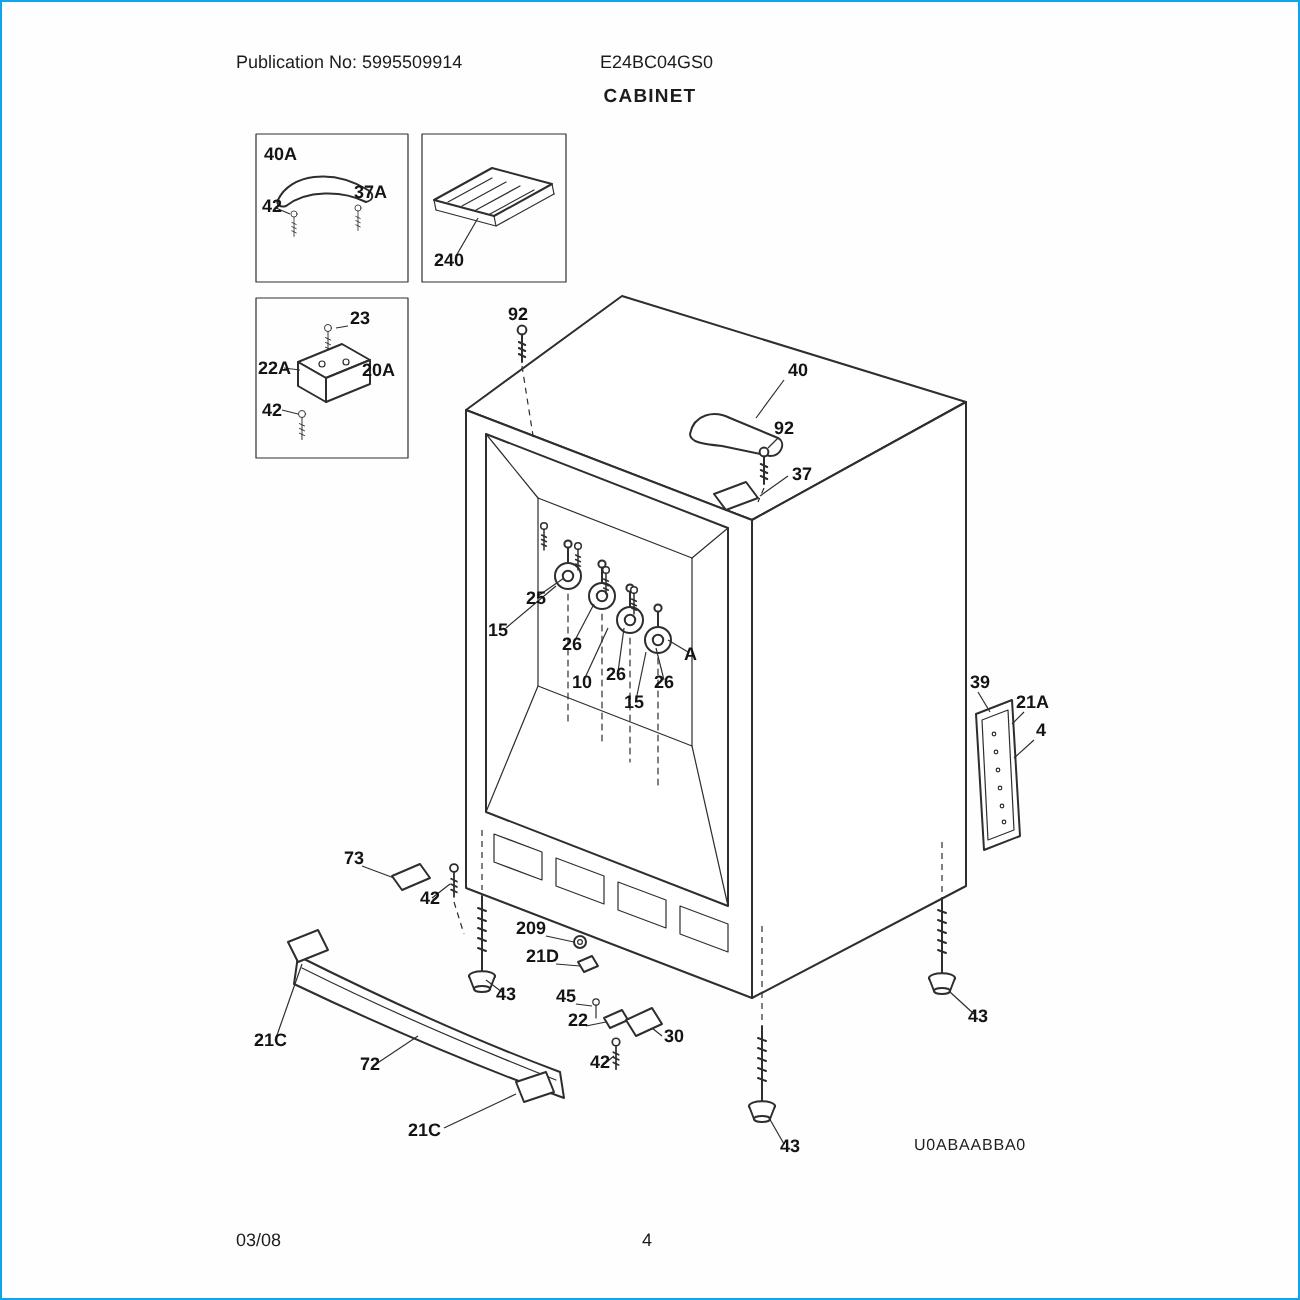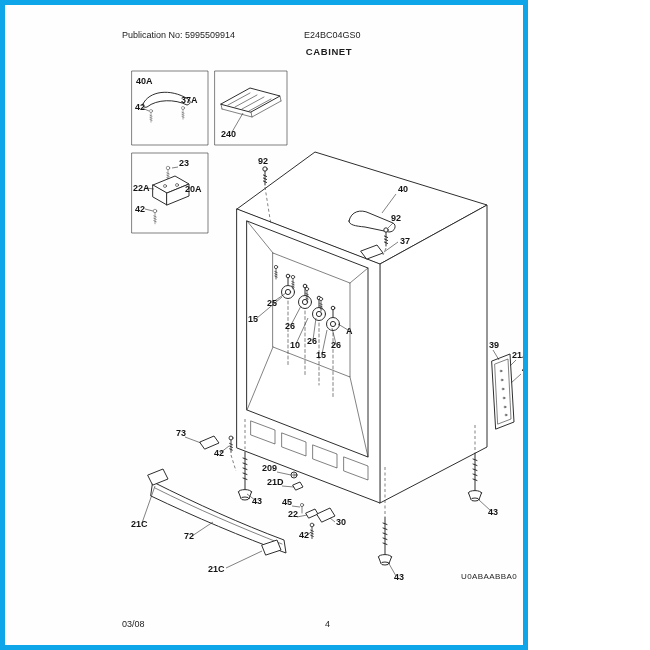--- a/index.html
+++ b/index.html
@@ -1,17 +1,17 @@
 <!DOCTYPE html>
 <html><head>
 <meta charset="utf-8">
 <style>
   html,body{margin:0;padding:0;background:#ffffff;}
-  .page{width:528px;height:650px;position:relative;background:#fefefe;
-        border:5px solid #0ea5e9;box-sizing:border-box;
+  .page{width:650px;height:650px;position:relative;background:#fefefe;
+        border:1px solid #0ea5e9;box-sizing:border-box;
         font-family:"Liberation Sans",sans-serif;overflow:hidden;}
   svg{position:absolute;left:0;top:0;}
   
   .ln{fill:none;stroke:#2e2e2e;stroke-width:1;stroke-linejoin:round;stroke-linecap:round;}
   .lnw{fill:#ffffff;stroke:#2e2e2e;stroke-width:1;stroke-linejoin:round;stroke-linecap:round;}
   .thin{stroke-width:.6;}
   .leader{stroke:#2e2e2e;stroke-width:.6;fill:none;}
   .dash{stroke:#2e2e2e;stroke-width:.6;stroke-dasharray:3 2.5;fill:none;}
   
   text{font-family:"Liberation Sans",sans-serif;}

